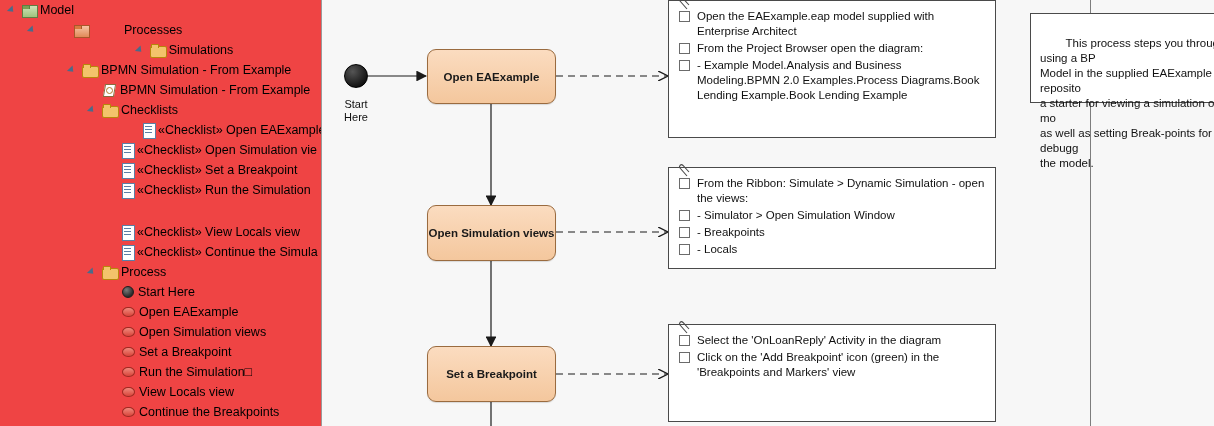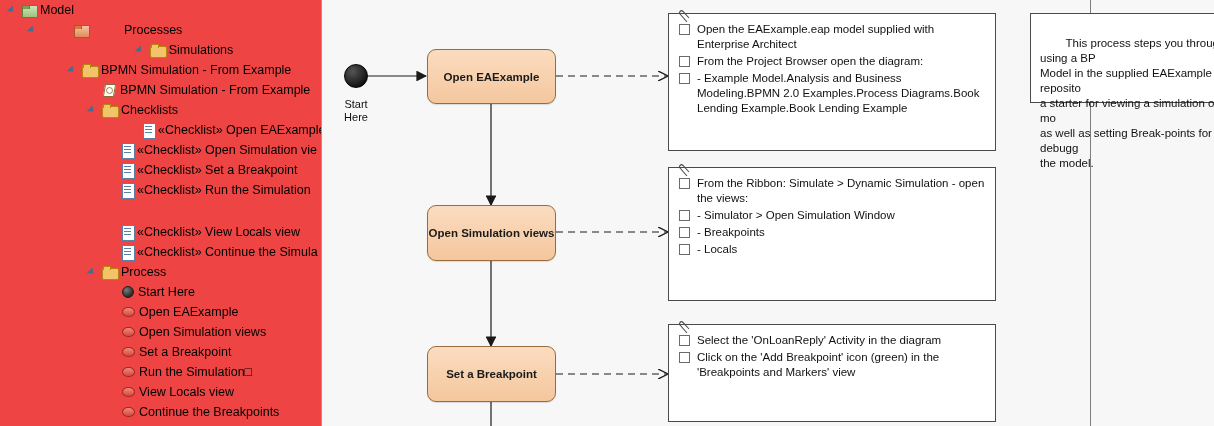--- a/index.html
+++ b/index.html
@@ -420,39 +420,39 @@
       <div class="activity" style="left:105px; top:49px; width:129px; height:55px;">
         <span>Open EAExample</span>
       </div>
       <div class="activity" style="left:105px; top:205px; width:129px; height:56px;">
         <span>Open Simulation views</span>
       </div>
       <div class="activity" style="left:105px; top:346px; width:129px; height:56px;">
         <span>Set a Breakpoint</span>
       </div>
 
-      <div class="note" style="left:346px; top:13px; width:328px; height:138px;">
+      <div class="note" style="left:346px; top:0; width:328px; height:138px;">
         <svg class="note-clip" viewBox="0 0 14 16">
           <path d="M10,14 L3,6 C1.5,4 4,1.5 6,3.5 L12,10" fill="none" stroke="#4a4a4a" stroke-width="1.1"></path>
         </svg>
         <div class="note-line">
           <span class="checkbox"></span>
           <span class="txt">Open the EAExample.eap model supplied with Enterprise Architect</span>
         </div>
         <div class="note-line">
           <span class="checkbox"></span>
           <span class="txt">From the Project Browser open the diagram:</span>
         </div>
         <div class="note-line">
           <span class="checkbox"></span>
           <span class="txt">- Example Model.Analysis and Business Modeling.BPMN 2.0 Examples.Process Diagrams.Book Lending Example.Book Lending Example</span>
         </div>
       </div>
 
-      <div class="note" style="left:346px; top:167px; width:328px; height:134px;">
+      <div class="note" style="left:346px; top:167px; width:328px; height:102px;">
         <svg class="note-clip" viewBox="0 0 14 16">
           <path d="M10,14 L3,6 C1.5,4 4,1.5 6,3.5 L12,10" fill="none" stroke="#4a4a4a" stroke-width="1.1"></path>
         </svg>
         <div class="note-line">
           <span class="checkbox"></span>
           <span class="txt">From the Ribbon: Simulate &gt; Dynamic Simulation - open the views:</span>
         </div>
         <div class="note-line">
           <span class="checkbox"></span>
           <span class="txt">- Simulator &gt; Open Simulation Window</span>

